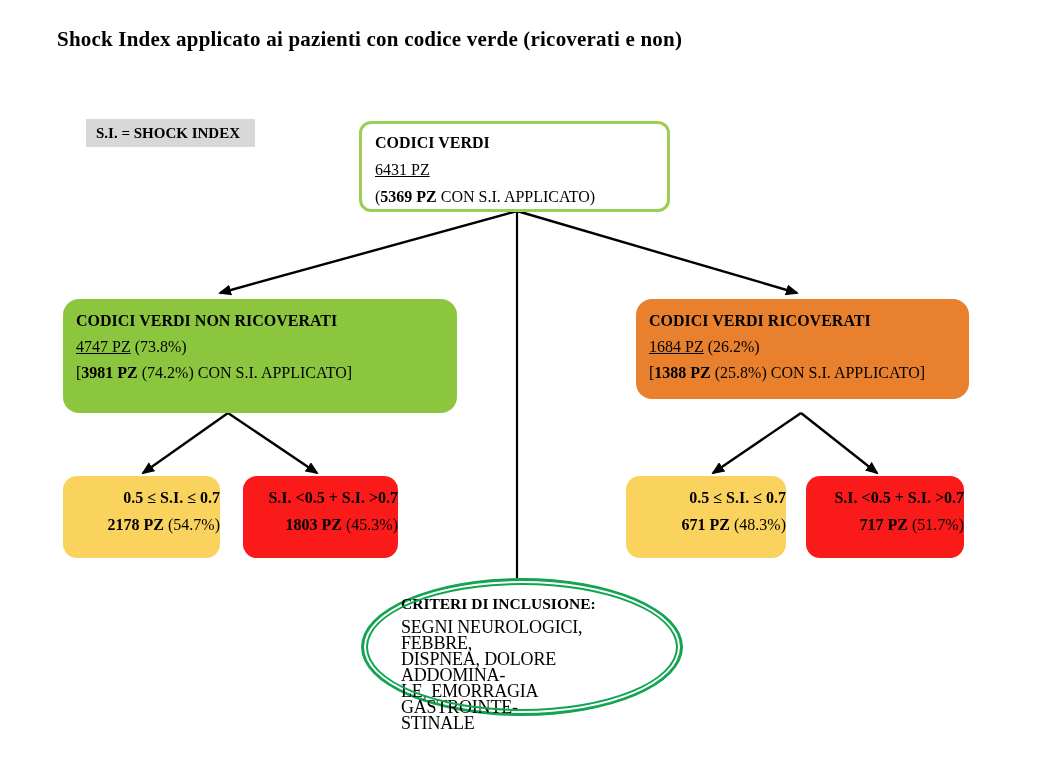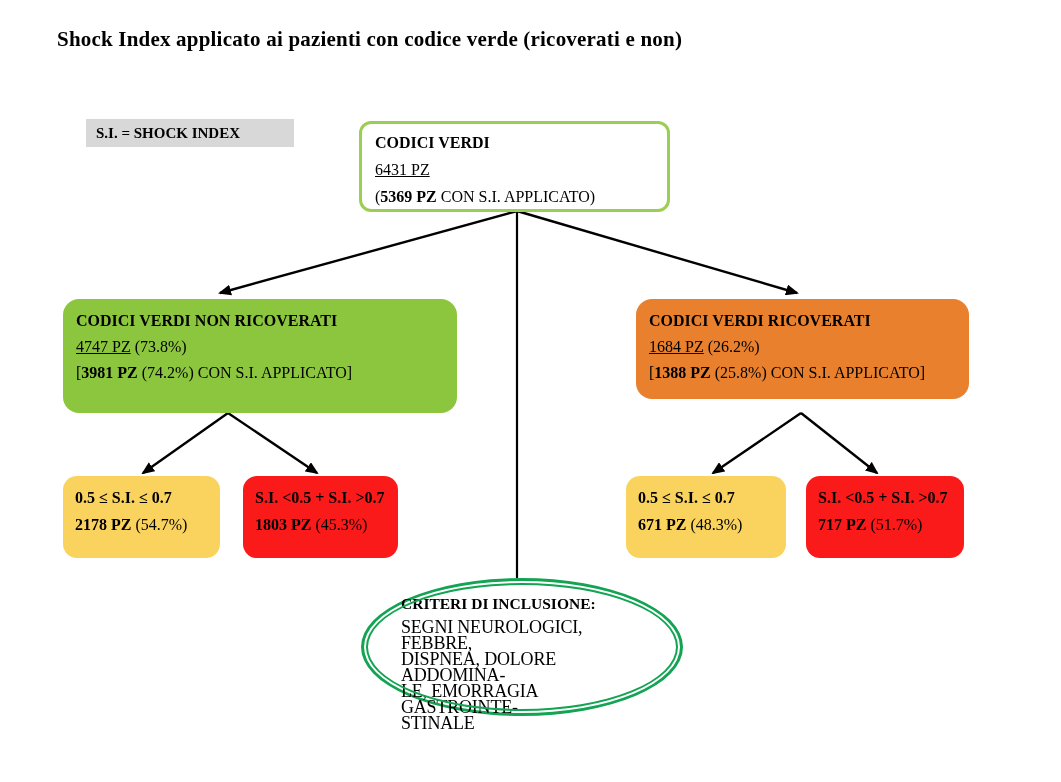--- a/index.html
+++ b/index.html
@@ -19,21 +19,21 @@
     background:#ffffff;
     font-family:"Liberation Serif","DejaVu Serif",serif;
     color:#000;
     overflow:hidden;
   }
   .title{
     position:absolute;left:57px;top:27px;margin:0;
     font-size:21px;font-weight:bold;letter-spacing:.2px;
   }
   .legend{
-    position:absolute;left:86px;top:119px;width:208px;height:28px;
+    position:absolute;left:86px;top:119px;width:169px;height:28px;
     background:var(--legend-bg);
     font-size:15px;font-weight:bold;
     line-height:28px;padding-left:10px;box-sizing:border-box;
     white-space:nowrap;
   }
   .connectors{position:absolute;left:0;top:0;pointer-events:none;}
   .node{position:absolute;box-sizing:border-box;white-space:nowrap;}
   .node .ln{line-height:26px;font-size:16px;}
   .b{font-weight:bold;}
   .u{text-decoration:underline;}
@@ -46,21 +46,21 @@
   .green-node{
     left:63px;top:299px;width:394px;height:114px;
     background:var(--green-fill);border-radius:16px;
     padding:9px 0 0 13px;
   }
   .orange-node{
     left:636px;top:299px;width:333px;height:100px;
     background:var(--orange-fill);border-radius:16px;
     padding:9px 0 0 13px;
   }
-  .leaf{border-radius:14px;padding:8px 0 0 12px;height:82px;top:476px;}
+  .leaf{border-radius:14px;padding:8px 0 0 12px;height:82px;top:476px;text-align:right;}
   .leaf .ln{line-height:27px;}
   .yellow{background:var(--yellow-fill);}
   .red{background:var(--red-fill);}
   .leaf-nr-in{left:63px;width:157px;}
   .leaf-nr-out{left:243px;width:155px;}
   .leaf-ric-in{left:626px;width:160px;}
   .leaf-ric-out{left:806px;width:158px;}
   .ellipse{
     position:absolute;left:361px;top:578px;width:322px;height:138px;
     border:3px solid var(--ellipse-border);border-radius:50%;

